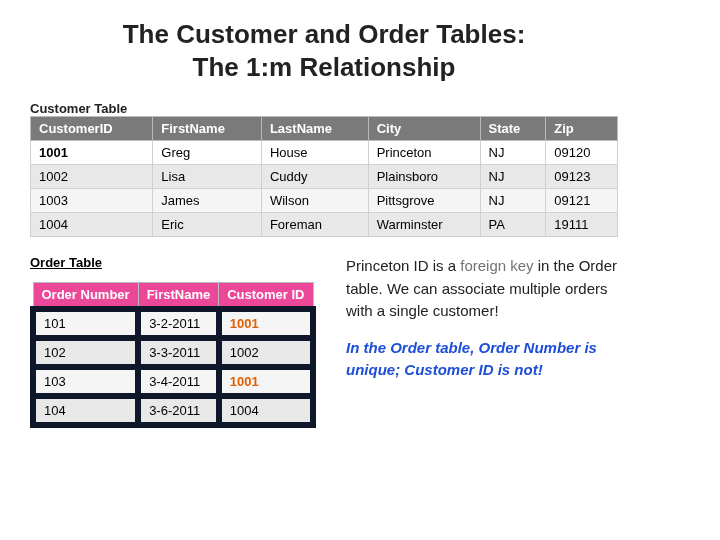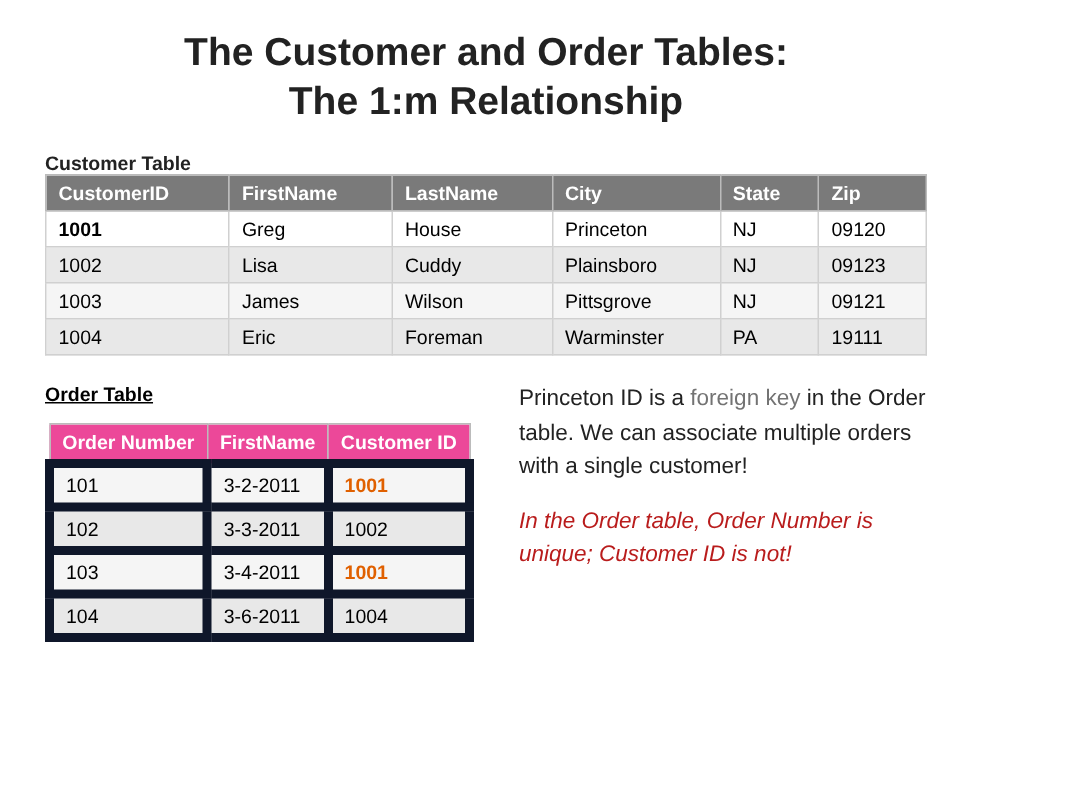--- a/index.html
+++ b/index.html
@@ -100,21 +100,22 @@
     }
     .description p {
       margin-bottom: 14px;
     }
     .foreign-key {
       color: #737373;
       font-weight: normal;
     }
     .italic-note {
       font-style: italic;
-      color: #b91c1c;
+      color: #1d4ed8;
+      font-weight: bold;
     }
     .orange-id {
       color: #e06000;
       font-weight: bold;
       font-size: 15px;
     }
     .order-table-label {
       font-size: 13px;
       font-weight: bold;
       margin-bottom: 12px;

